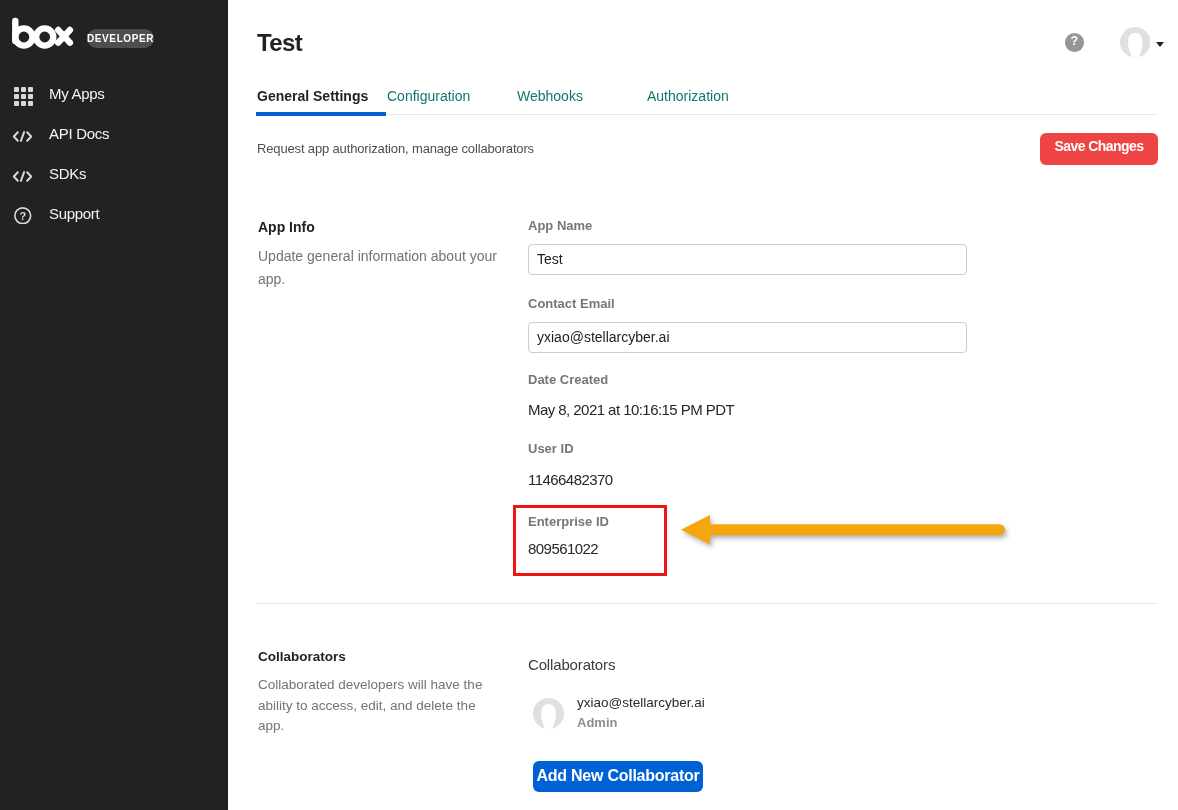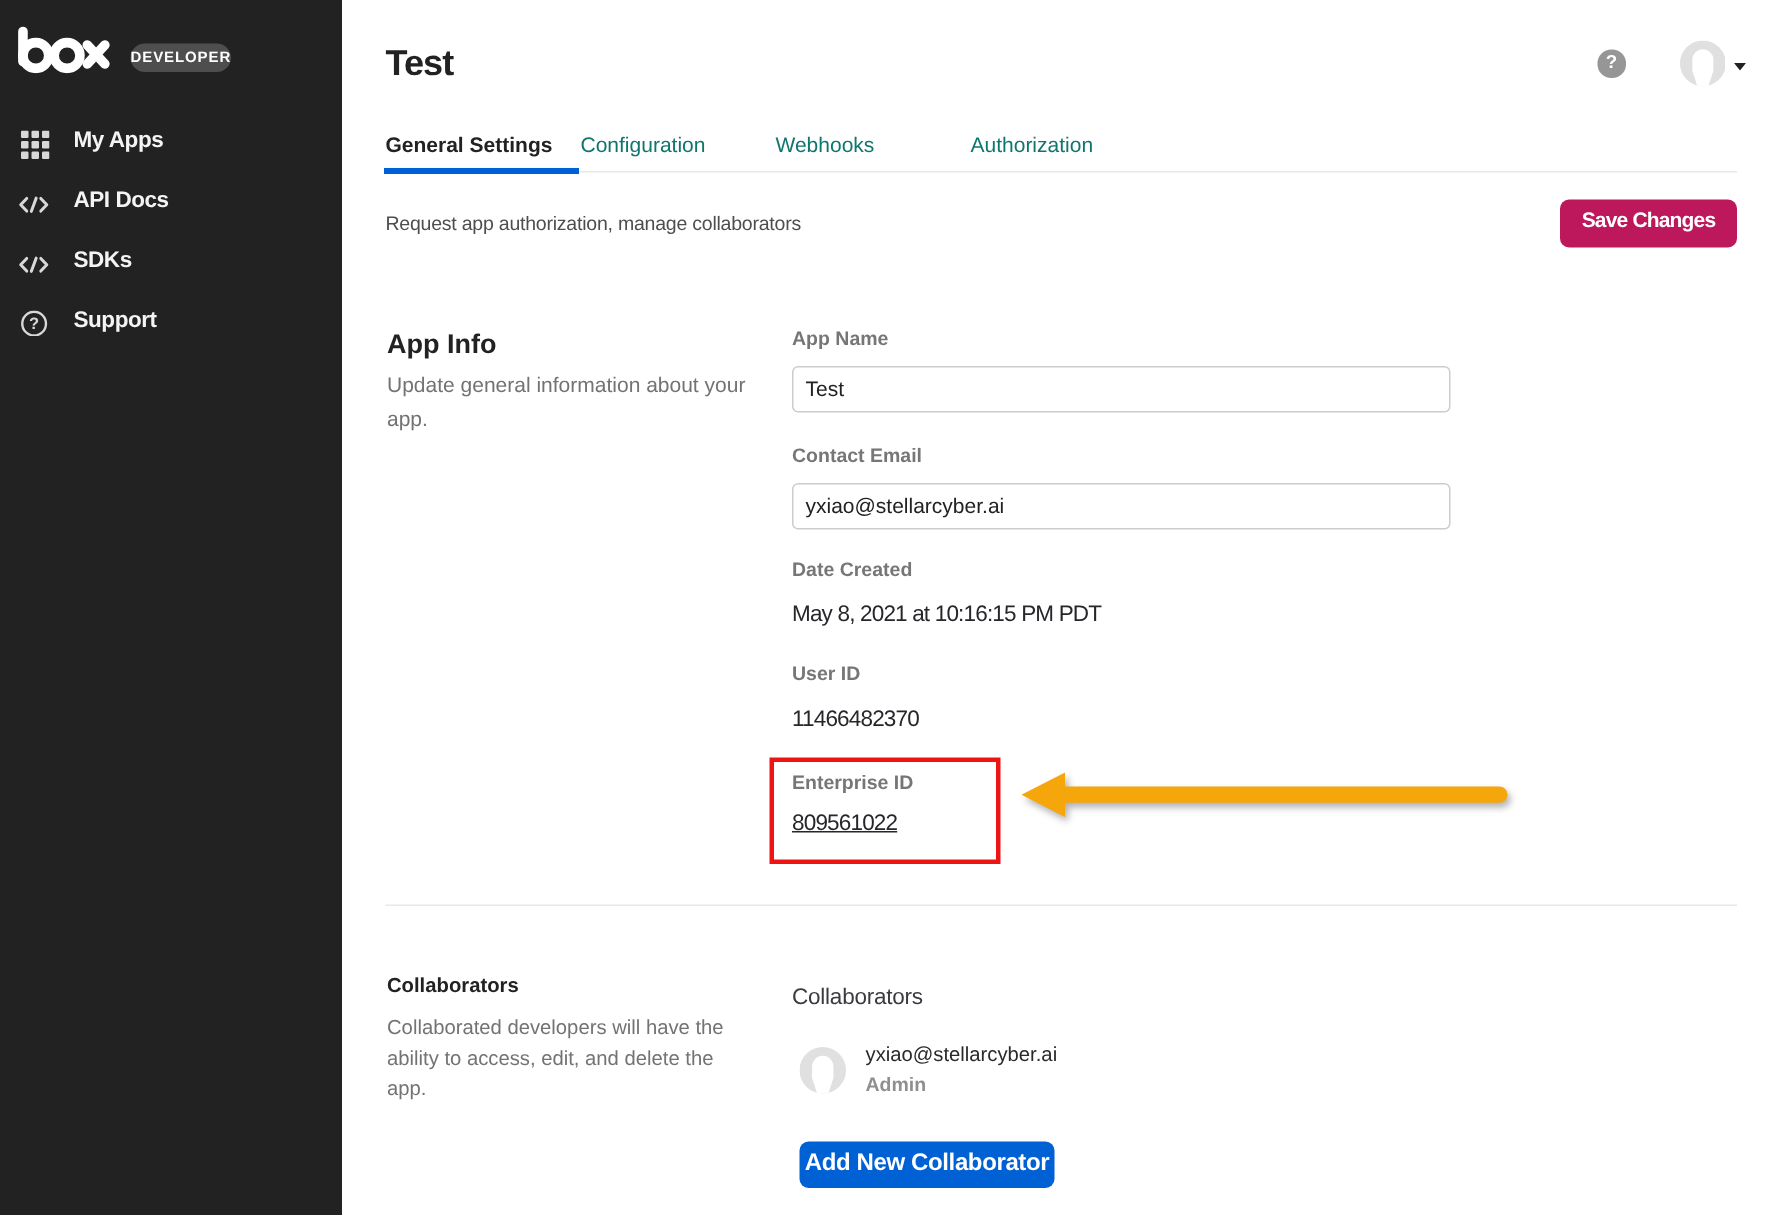--- a/index.html
+++ b/index.html
@@ -2,44 +2,44 @@
 <html><head>
 <meta charset="utf-8">
 <style>
   * { margin:0; padding:0; box-sizing:border-box; }
   html,body { width:1178px; height:810px; background:#fff; font-family:"Liberation Sans", sans-serif; -webkit-font-smoothing:antialiased; }
   .abs { position:absolute; }
   #page { position:relative; width:1178px; height:810px; overflow:hidden; }
 
   
   #sidebar { left:0; top:0; width:228px; height:810px; background:#222; }
-  .navtext { font-size:15px; font-weight:bold; color:#f4f4f4; letter-spacing:-0.3px; }
+  .navtext { font-size:15px; font-weight:normal; color:#f4f4f4; letter-spacing:-0.3px; }
   #badge { left:87px; top:29px; width:67px; height:19px; background:#4e4e4e; border-radius:9.5px;
            color:#fff; font-size:10px; font-weight:bold; letter-spacing:0.6px; text-align:center; line-height:19px; }
 
   
   #title { left:257px; top:29px; font-size:24px; font-weight:bold; color:#222; letter-spacing:-0.6px; }
   #help { left:1065px; top:33px; width:18.5px; height:18.5px; border-radius:50%; background:#969696;
           color:#fff; font-size:12.5px; font-weight:bold; text-align:center; line-height:17.5px; }
   #avatar { left:1119.5px; top:27.3px; width:30.5px; height:30.5px; }
   #caret { left:1155.5px; top:41.7px; width:0; height:0; border-left:4px solid transparent;
            border-right:4px solid transparent; border-top:5px solid #222; }
 
   
   .tab { top:88px; font-size:14px; color:#0f766e; }
   .tab.active { color:#222; font-weight:bold; }
   #tabline { left:257px; top:114px; width:901px; height:1px; background:#e8e8e8; }
   #tabunder { left:256px; top:112px; width:130px; height:4px; background:#0061d5; }
 
   
   #req { left:257px; top:141px; font-size:13px; color:#4e4e52; letter-spacing:-0.15px; }
-  #savebtn { left:1040px; top:133px; width:118px; height:31.5px; background:#be185d; border-radius:6px;
+  #savebtn { left:1040px; top:133px; width:118px; height:31.5px; background:#ef4444; border-radius:6px;
              color:#fff; font-size:14px; font-weight:bold; text-align:center; line-height:26px; letter-spacing:-0.55px; }
 
-  .seclabel { font-size:18px; font-weight:bold; color:#222; }
+  .seclabel { font-size:14px; font-weight:bold; color:#222; }
   .secdesc { font-size:14px; color:#737373; line-height:23px; }
   .flabel { font-size:13px; font-weight:bold; color:#767676; }
   .fvalue { font-size:15px; color:#26262b; letter-spacing:-0.55px; }
   .finput { width:439px; height:31px; border:1px solid #ccc; border-radius:4px; background:#fff;
             font-size:14px; color:#222; line-height:29px; padding-left:8px; }
 
   #redbox { left:513px; top:505px; width:154px; height:71px; border:3px solid #ee1414; }
   #divider { left:257px; top:603px; width:901px; height:1px; background:#e8e8e8; }
 
   #collabbtn { left:533px; top:761px; width:170px; height:31px; background:#0061d5; border-radius:6px;
@@ -130,21 +130,21 @@
 
   <div class="abs flabel" style="left:528px; top:218px;">App Name</div>
   <div class="abs finput" style="left:528px; top:244px;">Test</div>
   <div class="abs flabel" style="left:528px; top:296px;">Contact Email</div>
   <div class="abs finput" style="left:528px; top:322px;">yxiao@stellarcyber.ai</div>
   <div class="abs flabel" style="left:528px; top:372px;">Date Created</div>
   <div class="abs fvalue" style="left:528px; top:401px;">May 8, 2021 at 10:16:15 PM PDT</div>
   <div class="abs flabel" style="left:528px; top:441px;">User ID</div>
   <div class="abs fvalue" style="left:528px; top:471px;">11466482370</div>
   <div class="abs flabel" style="left:528px; top:514px;">Enterprise ID</div>
-  <div class="abs fvalue" style="left:528px; top:540px;text-decoration:underline;">809561022</div>
+  <div class="abs fvalue" style="left:528px; top:540px;">809561022</div>
   <div id="redbox" class="abs"></div>
 
   <svg class="abs" style="left:675px; top:505px; filter:drop-shadow(2px 3px 2.5px rgba(80,80,90,0.45));" width="340" height="50" viewBox="0 0 340 50">
     <path d="M6 24.8 L35 10 L35 19.3 L324.5 19.3 A 5.5 5.5 0 0 1 330 24.8 A 5.5 5.5 0 0 1 324.5 30.2 L35 30.2 L35 39.6 Z" fill="#f5a60a"></path>
   </svg>
 
   <div id="divider" class="abs"></div>
 
   <div class="abs seclabel" style="left:258px; top:649px; font-size:13.5px;">Collaborators</div>
   <div class="abs secdesc" style="left:258px; top:675px; width:235px; font-size:13.5px; line-height:20.5px;">Collaborated developers will have the ability to access, edit, and delete the app.</div>

